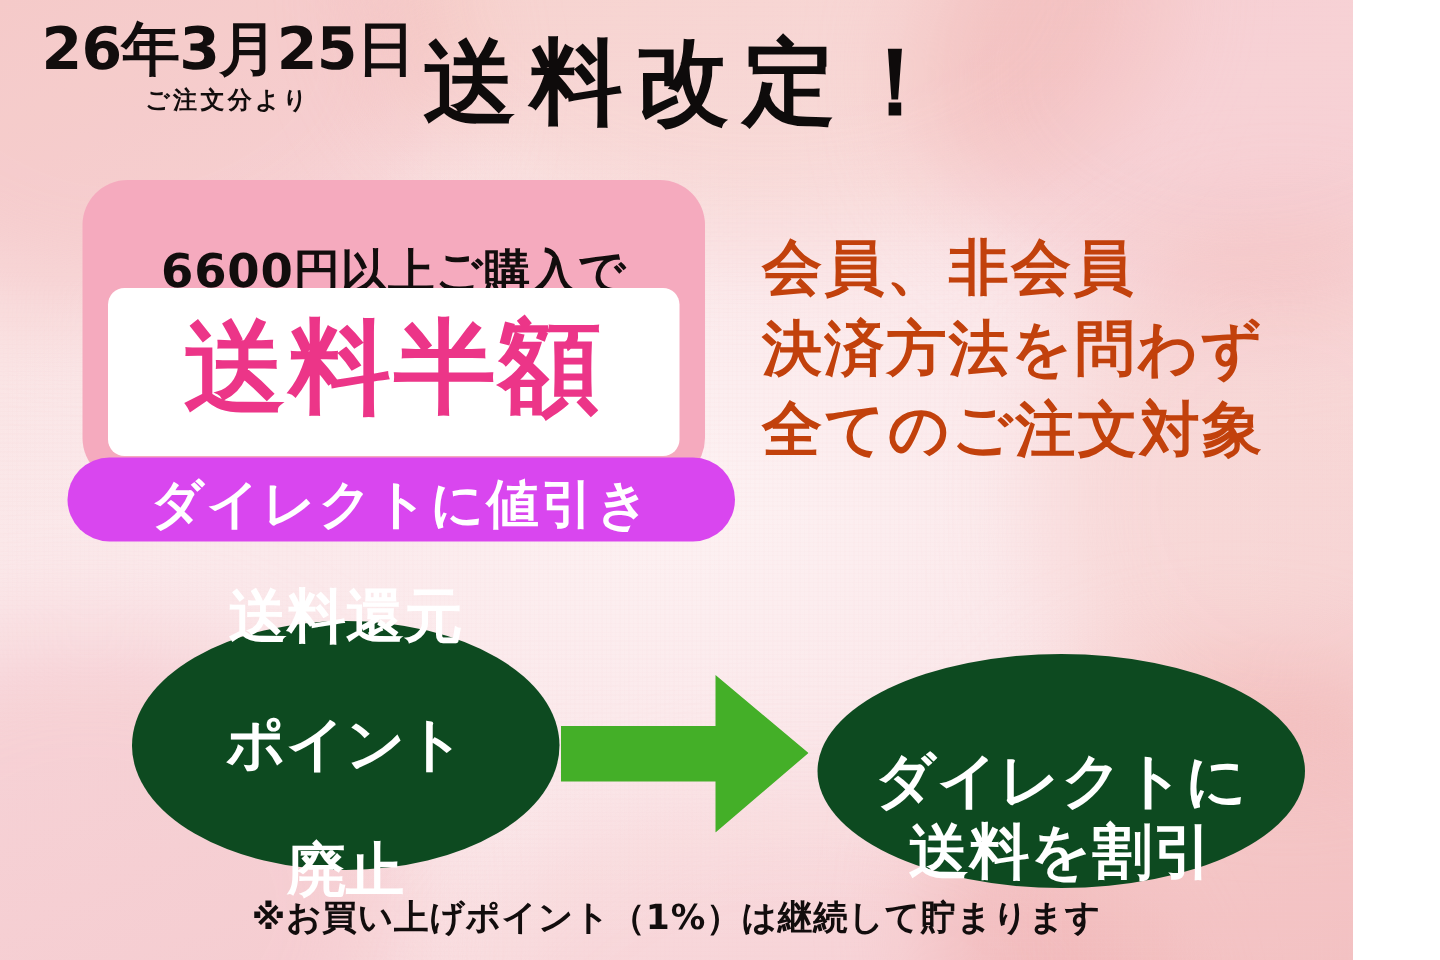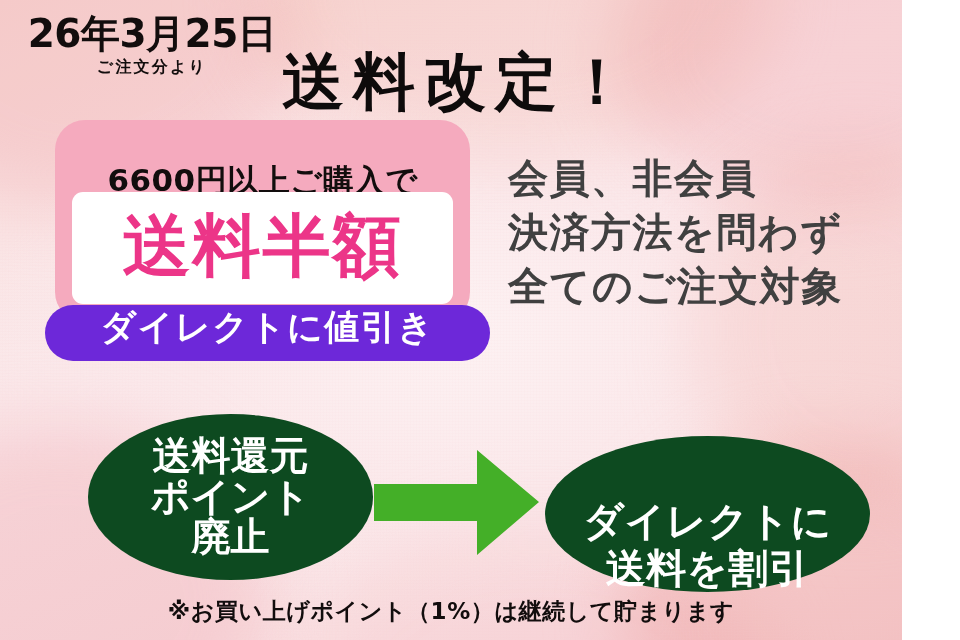--- a/index.html
+++ b/index.html
@@ -81,21 +81,20 @@
   
   #headline {
     left: 282px; top: 20px;
     width: 520px;
     font-size: 62px;
     font-weight: bold;
     color: #0e0b0b;
     letter-spacing: 9px;
     line-height: 1.12;
     white-space: nowrap;
-    margin-top: 27px;
   }
 
   
   #offer-card {
     left: 55px; top: 120px;
     width: 415px; height: 202px;
     background: #f5aabe;
     border-radius: 30px;
     box-sizing: border-box;
   }
@@ -128,41 +127,40 @@
     letter-spacing: 2px;
     line-height: 1;
     white-space: nowrap;
     transform: translateY(-2px);
   }
 
   
   #offer-pill {
     left: 45px; top: 305px;
     width: 445px; height: 56px;
-    background: #6d28d9;
+    background: #d946ef;
     border-radius: 30px;
     display: flex;
-    align-items: flex-start;
+    align-items: flex-end;
     justify-content: center;
   }
   #offer-pill-text {
     font-size: 35px;
     font-weight: bold;
     color: #ffffff;
     letter-spacing: 1.5px;
     white-space: nowrap;
     transform: translateY(-1px);
   }
 
   
   #description {
     left: 508px; top: 152px;
     width: 450px;
-    color: #404040;
-    font-family: Liberation Serif, serif;
+    color: #c2410c;
   }
   #description .desc-line {
     font-size: 40px;
     font-weight: bold;
     line-height: 1.35;
     letter-spacing: 1.5px;
     white-space: nowrap;
   }
 
   
@@ -172,20 +170,21 @@
     flex-direction: column;
     align-items: center;
     justify-content: center;
     color: #ffffff;
     text-align: center;
   }
   #flow-from {
     left: 88px; top: 414px;
     width: 285px; height: 166px;
     background: #0d4a20;
+    gap: 44px;
   }
   #flow-from .eline {
     font-size: 39px;
     font-weight: bold;
     line-height: 1.04;
     letter-spacing: 0px;
     white-space: nowrap;
   }
   #flow-to {
     left: 545px; top: 436px;

